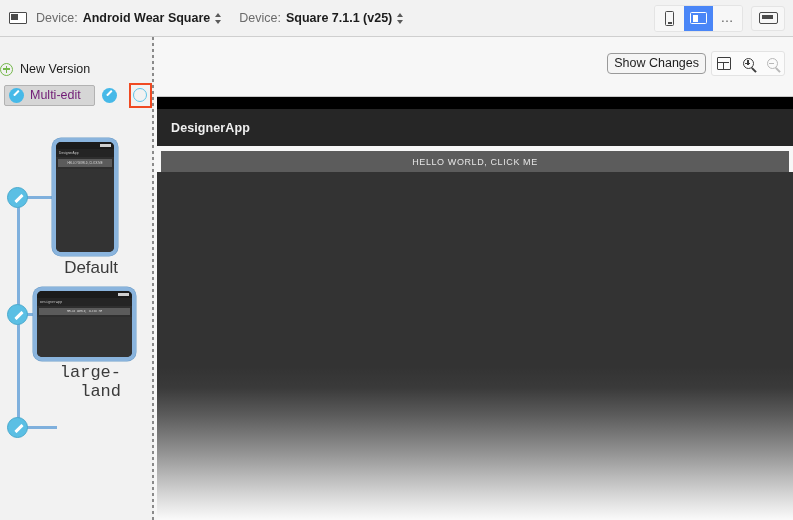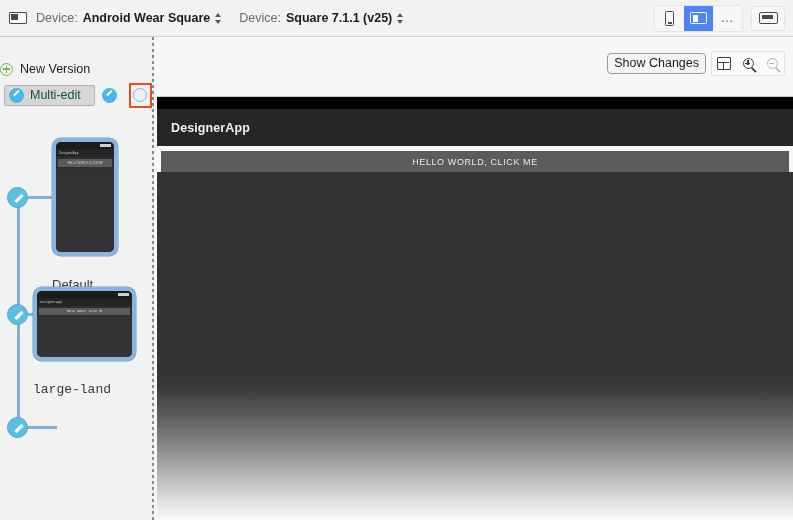--- a/index.html
+++ b/index.html
@@ -139,21 +139,21 @@
     width: 15px; height: 15px; border-radius: 50%;
     background: #46b9e8; position: relative;
     flex: 0 0 auto; margin-right: 6px;
   }
   .pencil-circle::after {
     content: ""; position: absolute;
     left: 4px; top: 4px; width: 7px; height: 2.4px;
     background: #ffffff; transform: rotate(-45deg);
     border-radius: 0.5px;
   }
-  #multiedit-btn .lbl { font-size: 12.5px; color: #14532d; }
+  #multiedit-btn .lbl { font-size: 12.5px; color: #701a75; }
   #pencil-standalone { margin-left: 7px; }
   #circle-highlight {
     margin-left: 6px;
     width: 25px; height: 25px;
     border: 2.5px solid #f04a22;
     display: flex; align-items: center; justify-content: center;
     cursor: pointer;
   }
   .hollow-circle {
     width: 14px; height: 14px; border-radius: 50%;
@@ -205,22 +205,22 @@
     background: #5b5b5b; color: #d8d8d8;
     font-size: 2.8px; text-align: center;
     margin: 2px; padding: 2px 0;
     white-space: nowrap; overflow: hidden;
   }
   .thumb-body { background: #333333; flex: 1; }
   .thumb-body.grad {
     background: linear-gradient(to bottom, #333333 0%, #343434 28%, #6a6a6a 62%, #a8a8a8 84%, #d8d8d8 100%);
   }
   .thumb-caption {
-    text-align: left; font-size: 13px; color: #3a3a3a;
-    margin-top: 21px; width: 100%;
+    text-align: right; font-size: 17px; color: #3a3a3a;
+    margin-top: 2px; width: 100%;
   }
   .thumb-arrow {
     position: absolute; right: -9px; top: 50%;
     margin-top: -7px;
     width: 0; height: 0;
     border-top: 7px solid transparent;
     border-bottom: 7px solid transparent;
     border-left: 9px solid #8ab4dd;
   }
 

